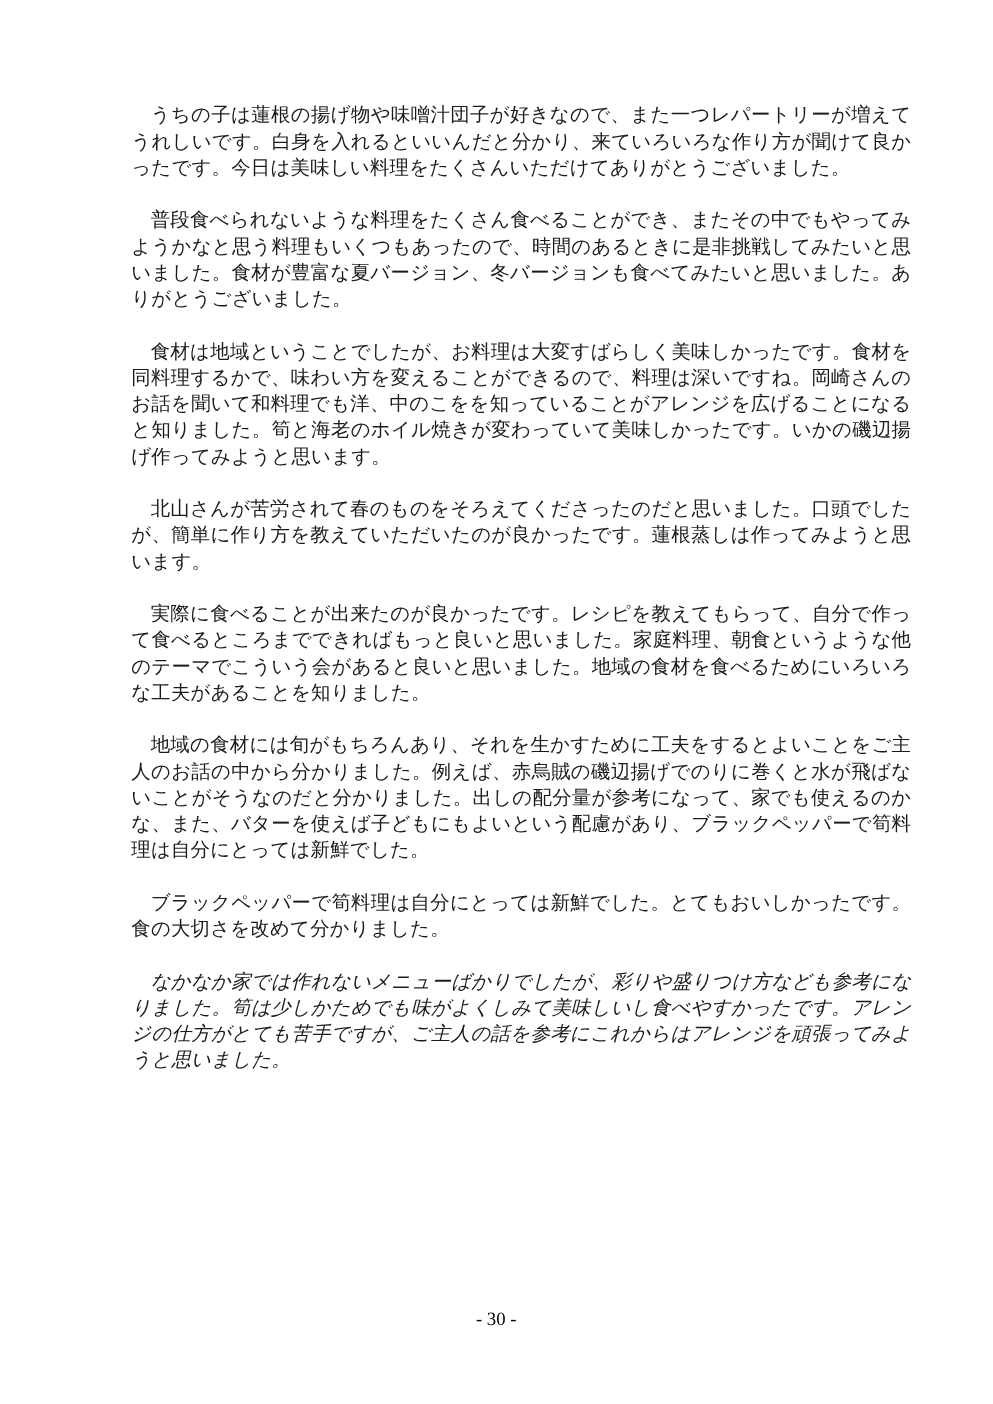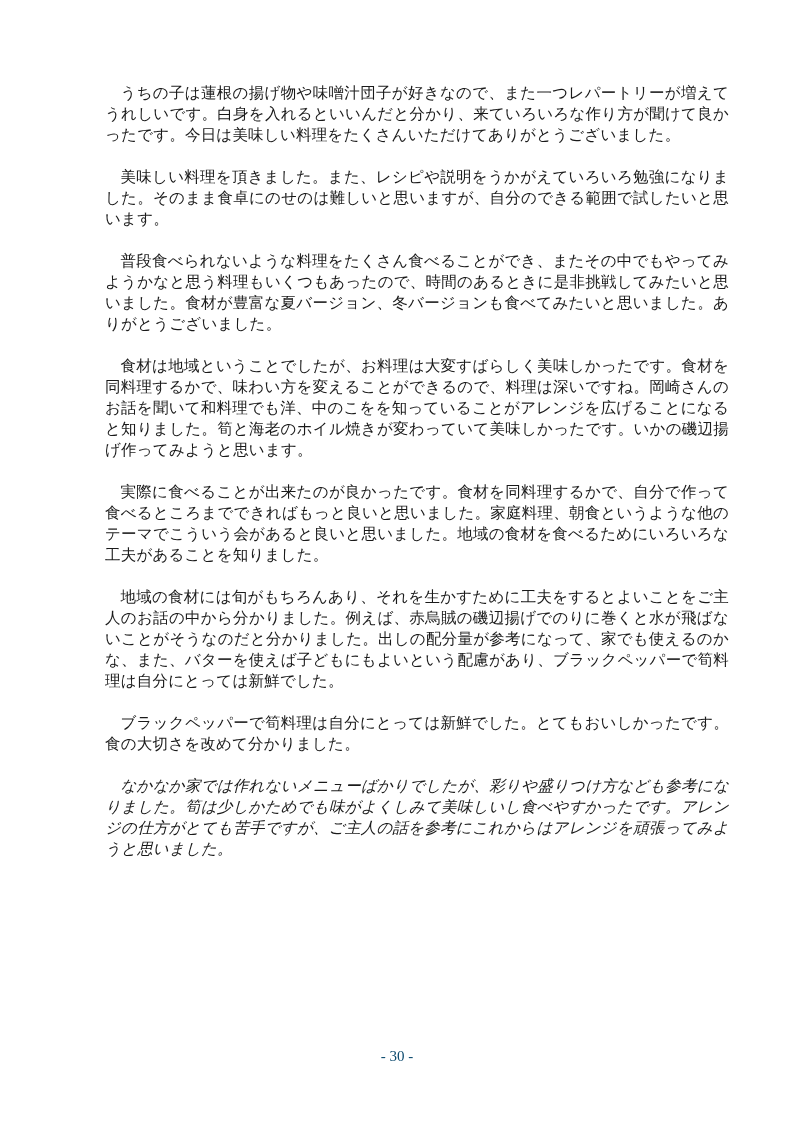--- a/index.html
+++ b/index.html
@@ -40,31 +40,31 @@
     font-style: italic;
   }
   .page-footer {
     position: absolute;
     top: 1046px;
     left: 0;
     width: 100%;
     text-align: center;
     font-size: 15px;
     line-height: 21px;
-    color: #0c4a6e;
+    color: #000000;
   }
 </style>
 </head>
 <body>
 
 <div class="page">
   <div class="content">
     <p class="para">うちの子は蓮根の揚げ物や味噌汁団子が好きなので、また一つレパートリーが増えてうれしいです。白身を入れるといいんだと分かり、来ていろいろな作り方が聞けて良かったです。今日は美味しい料理をたくさんいただけてありがとうございました。</p>
-    <p class="para">美味しい料理を頂きました。また、レシピや説明をうかがえていろいろ勉強になりました。そのまま食卓にのせのは難しいと思いますが、自分のできる範囲で試したいと思います。</p>
     <p class="para">普段食べられないような料理をたくさん食べることができ、またその中でもやってみようかなと思う料理もいくつもあったので、時間のあるときに是非挑戦してみたいと思いました。食材が豊富な夏バージョン、冬バージョンも食べてみたいと思いました。ありがとうございました。</p>
     <p class="para">食材は地域ということでしたが、お料理は大変すばらしく美味しかったです。食材を同料理するかで、味わい方を変えることができるので、料理は深いですね。岡崎さんのお話を聞いて和料理でも洋、中のこをを知っていることがアレンジを広げることになると知りました。筍と海老のホイル焼きが変わっていて美味しかったです。いかの磯辺揚げ作ってみようと思います。</p>
-    <p class="para">実際に食べることが出来たのが良かったです。食材を同料理するかで、自分で作って食べるところまでできればもっと良いと思いました。家庭料理、朝食というような他のテーマでこういう会があると良いと思いました。地域の食材を食べるためにいろいろな工夫があることを知りました。</p>
+    <p class="para">北山さんが苦労されて春のものをそろえてくださったのだと思いました。口頭でしたが、簡単に作り方を教えていただいたのが良かったです。蓮根蒸しは作ってみようと思います。</p>
+    <p class="para">実際に食べることが出来たのが良かったです。レシピを教えてもらって、自分で作って食べるところまでできればもっと良いと思いました。家庭料理、朝食というような他のテーマでこういう会があると良いと思いました。地域の食材を食べるためにいろいろな工夫があることを知りました。</p>
     <p class="para">地域の食材には旬がもちろんあり、それを生かすために工夫をするとよいことをご主人のお話の中から分かりました。例えば、赤烏賊の磯辺揚げでのりに巻くと水が飛ばないことがそうなのだと分かりました。出しの配分量が参考になって、家でも使えるのかな、また、バターを使えば子どもにもよいという配慮があり、ブラックペッパーで筍料理は自分にとっては新鮮でした。</p>
     <p class="para">ブラックペッパーで筍料理は自分にとっては新鮮でした。とてもおいしかったです。食の大切さを改めて分かりました。</p>
     <p class="para">なかなか家では作れないメニューばかりでしたが、彩りや盛りつけ方なども参考になりました。筍は少しかためでも味がよくしみて美味しいし食べやすかったです。アレンジの仕方がとても苦手ですが、ご主人の話を参考にこれからはアレンジを頑張ってみようと思いました。</p>
   </div>
   <div class="page-footer">- 30 -</div>
 </div>
 
 </body></html>

